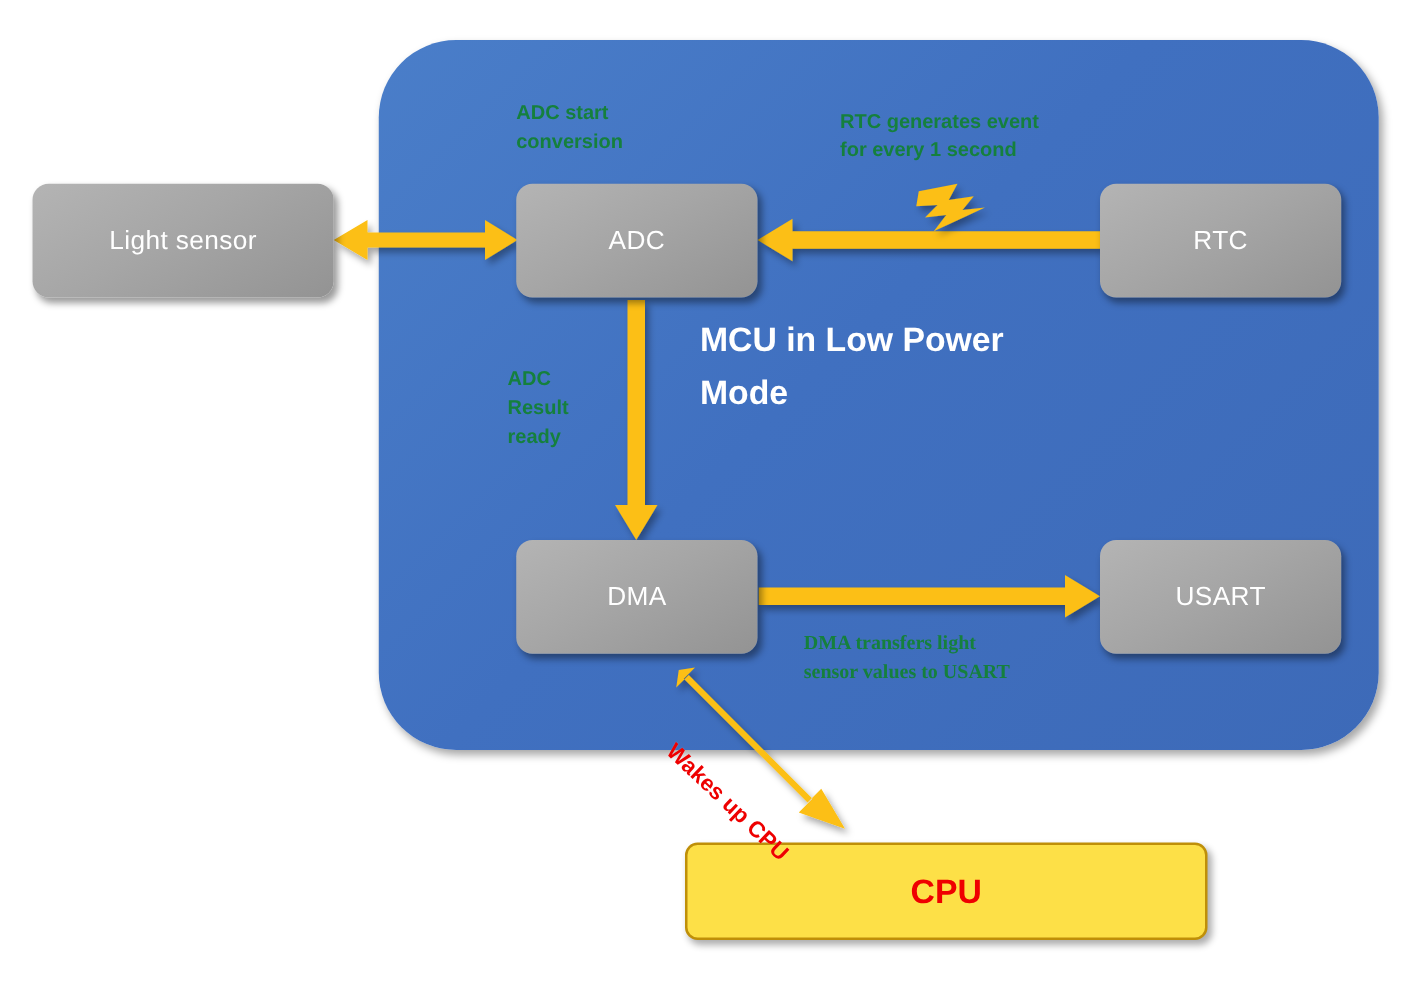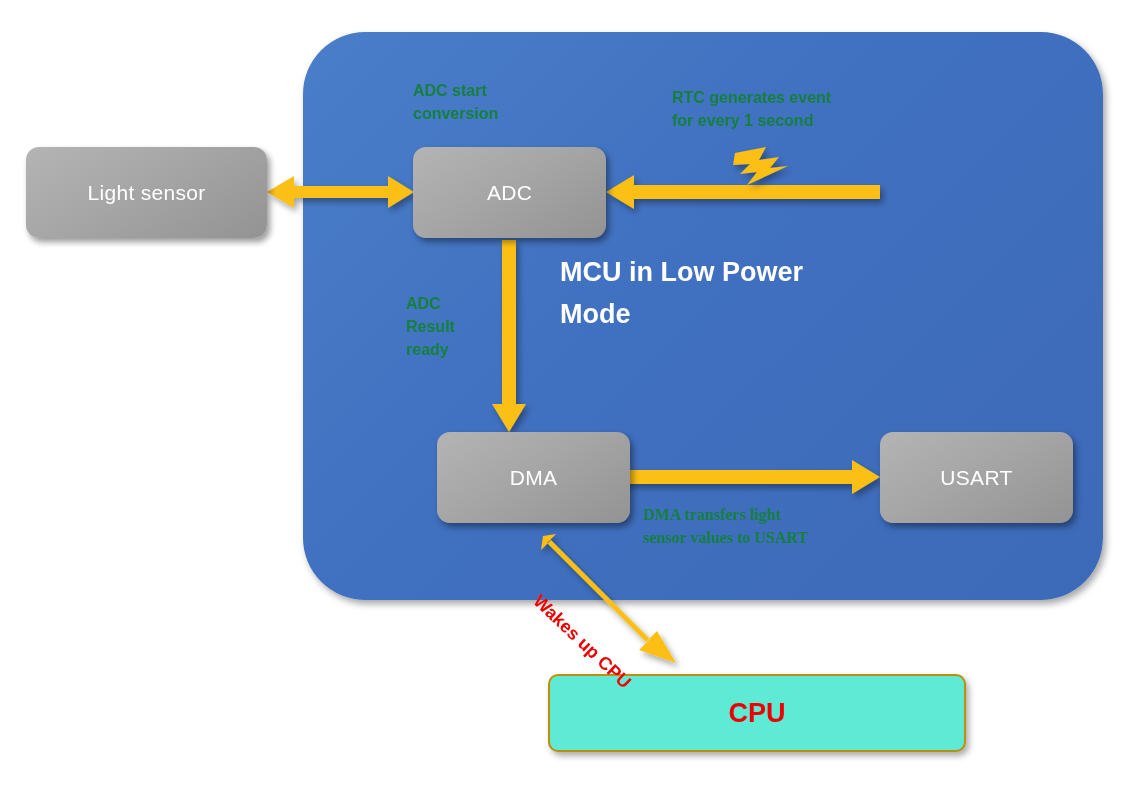--- a/index.html
+++ b/index.html
@@ -51,32 +51,32 @@
     align-items: center;
     justify-content: center;
     color: #ffffff;
     font-size: 21px;
     font-weight: normal;
     letter-spacing: 0.3px;
   }
   #box-light-sensor { left: 26px;  top: 147px; width: 241px; height: 91px; }
   #box-adc          { left: 413px; top: 147px; width: 193px; height: 91px; }
   #box-rtc          { left: 880px; top: 147px; width: 193px; height: 91px; }
-  #box-dma          { left: 413px; top: 432px; width: 193px; height: 91px; margin-left: 24px; }
+  #box-dma          { left: 413px; top: 432px; width: 193px; height: 91px; }
   #box-usart        { left: 880px; top: 432px; width: 193px; height: 91px; }
 
   
   #box-cpu {
     position: absolute;
     left: 548px;
     top: 674px;
     width: 414px;
     height: 74px;
     border-radius: 10px;
-    background: #5eead4;
+    background: #fde047;
     border: 2px solid #bf8f08;
     box-shadow: 3px 4px 6px rgba(0,0,0,0.32);
     display: flex;
     align-items: center;
     justify-content: center;
     color: #ef0000;
     font-size: 27px;
     font-weight: bold;
     text-align: right;
   }
@@ -207,20 +207,21 @@
         750,164
         733,165"></polygon>
     </g>
   </svg>
 
   <div class="mcu-label">MCU in Low
 Power Mode</div>
 
   <div class="gbox" id="box-light-sensor">Light sensor</div>
   <div class="gbox" id="box-adc">ADC</div>
+  <div class="gbox" id="box-rtc">RTC</div>
   <div class="gbox" id="box-dma">DMA</div>
   <div class="gbox" id="box-usart">USART</div>
   <div id="box-cpu">CPU</div>
 
   <div class="ann" id="ann-adc-start">ADC start
 conversion</div>
   <div class="ann" id="ann-rtc-event">RTC generates event
 for every 1 second</div>
   <div class="ann" id="ann-adc-result">ADC
 Result

